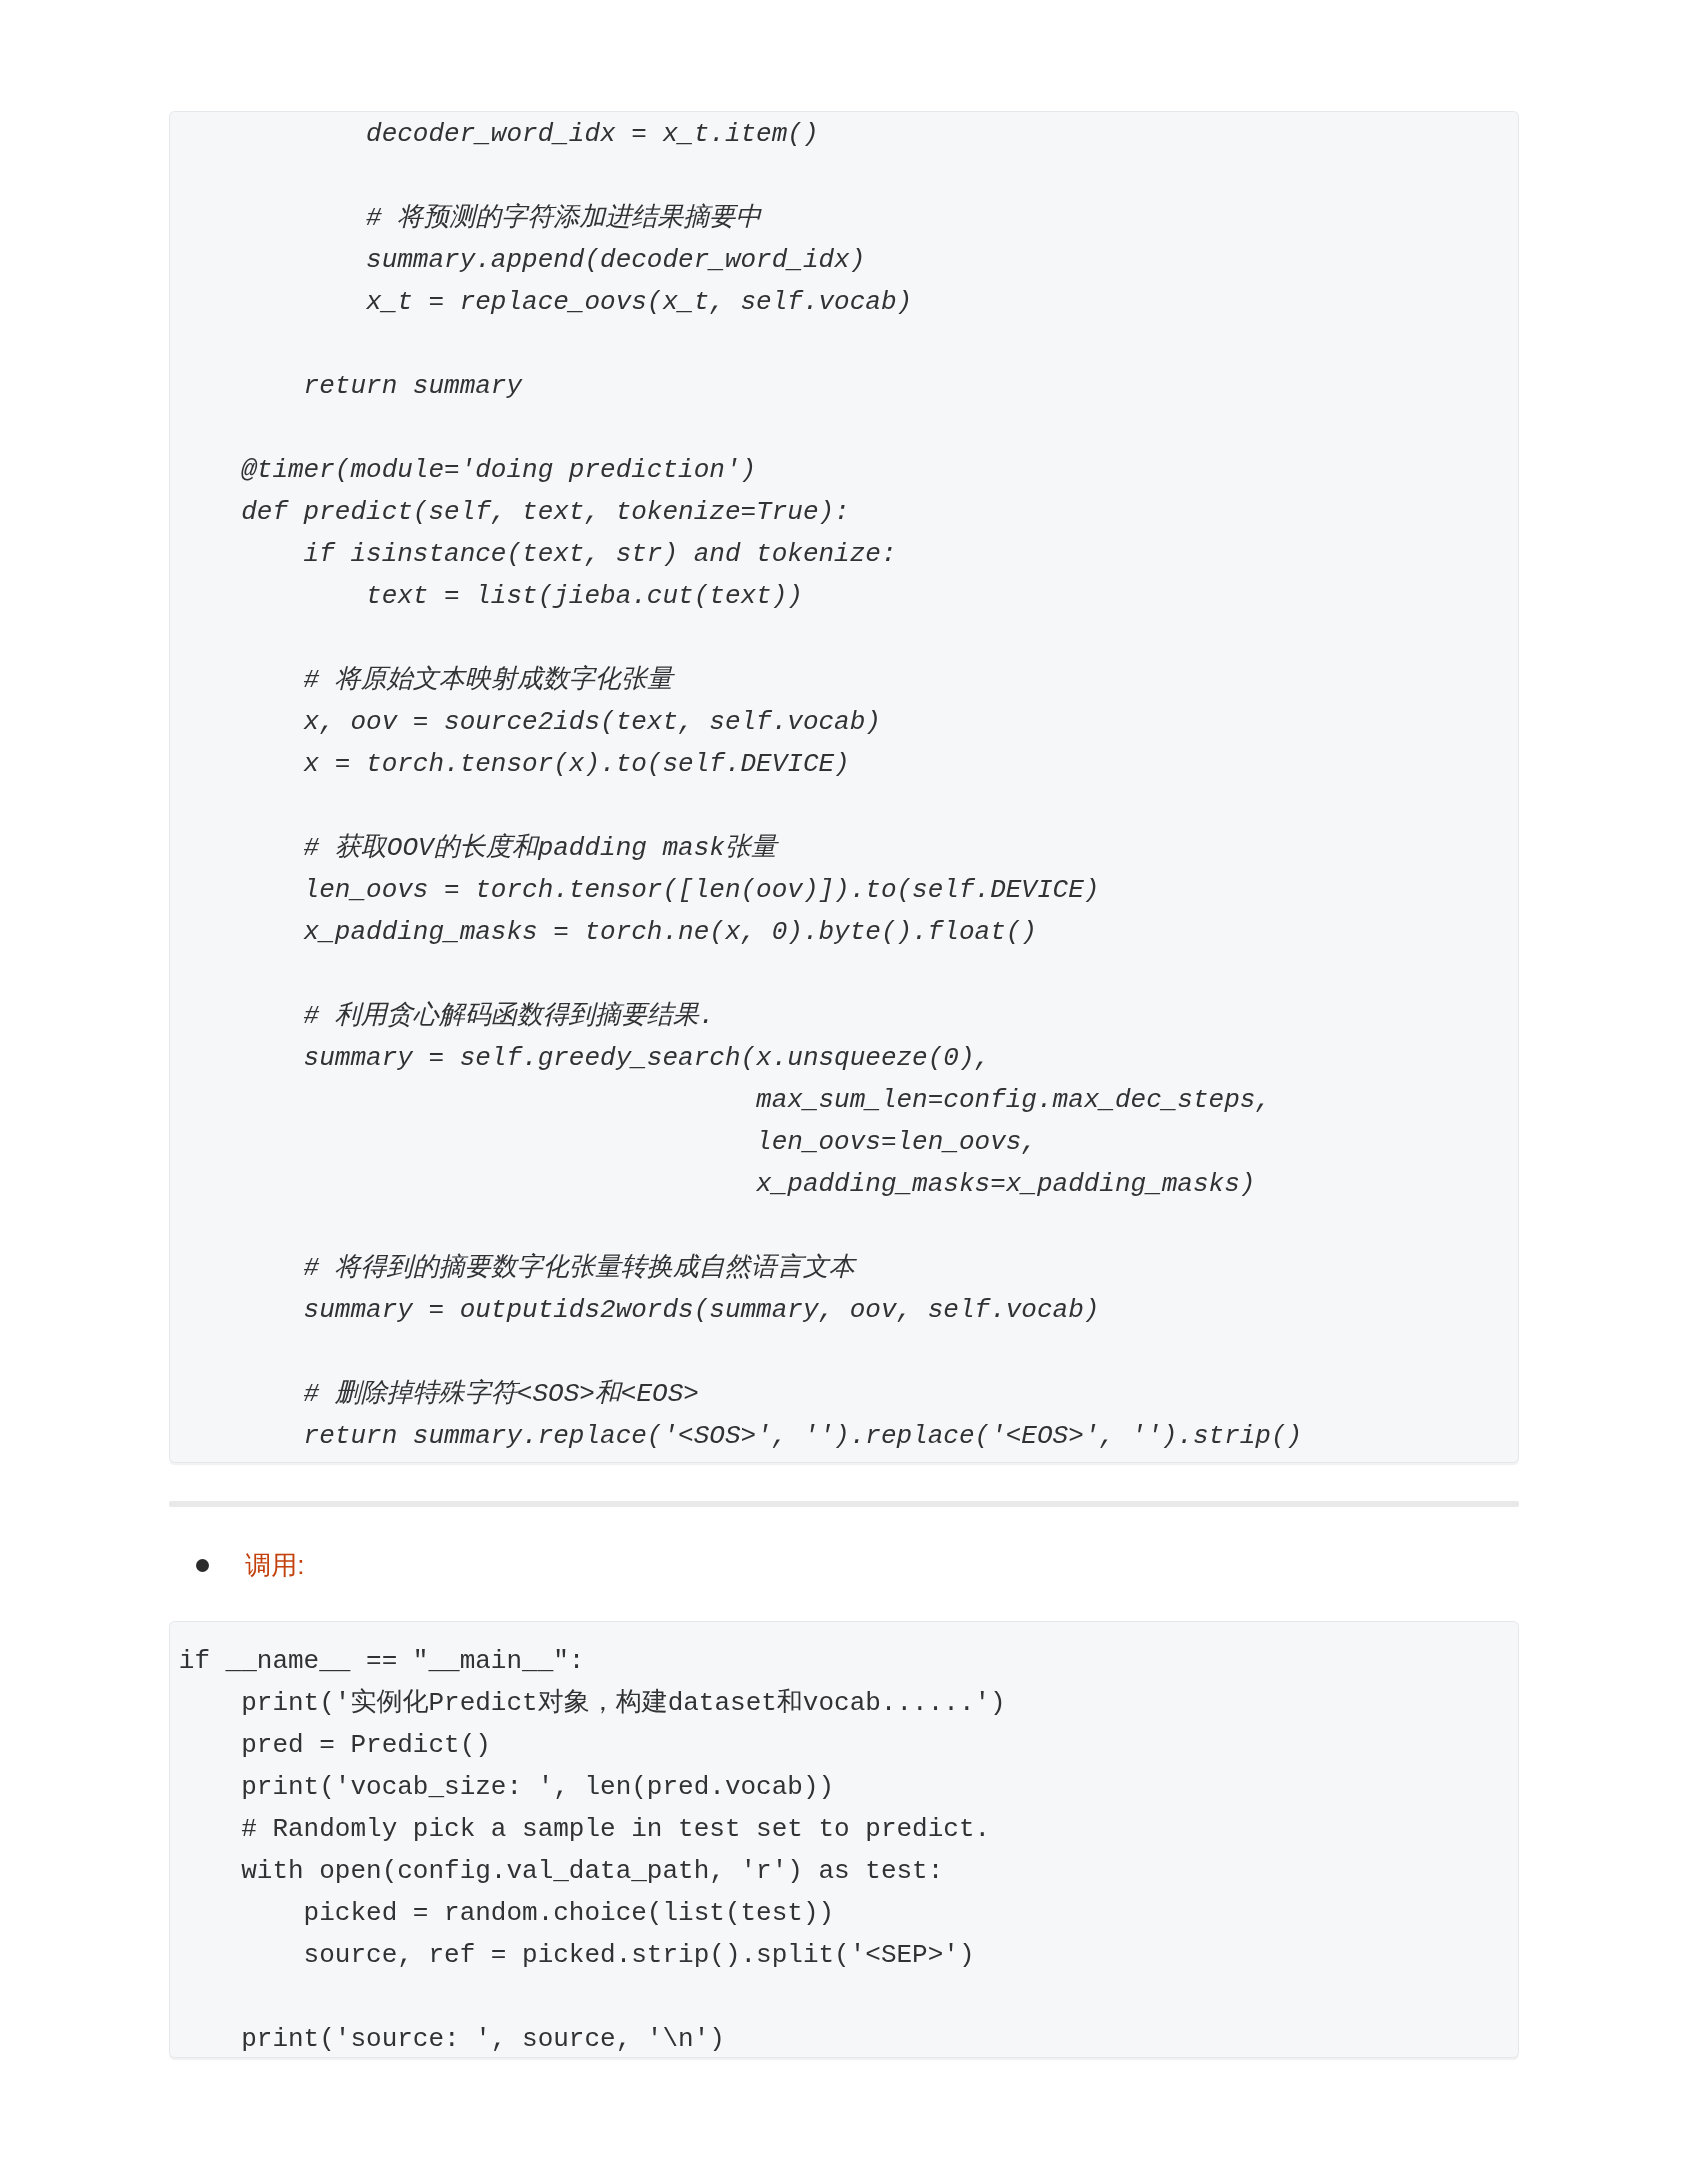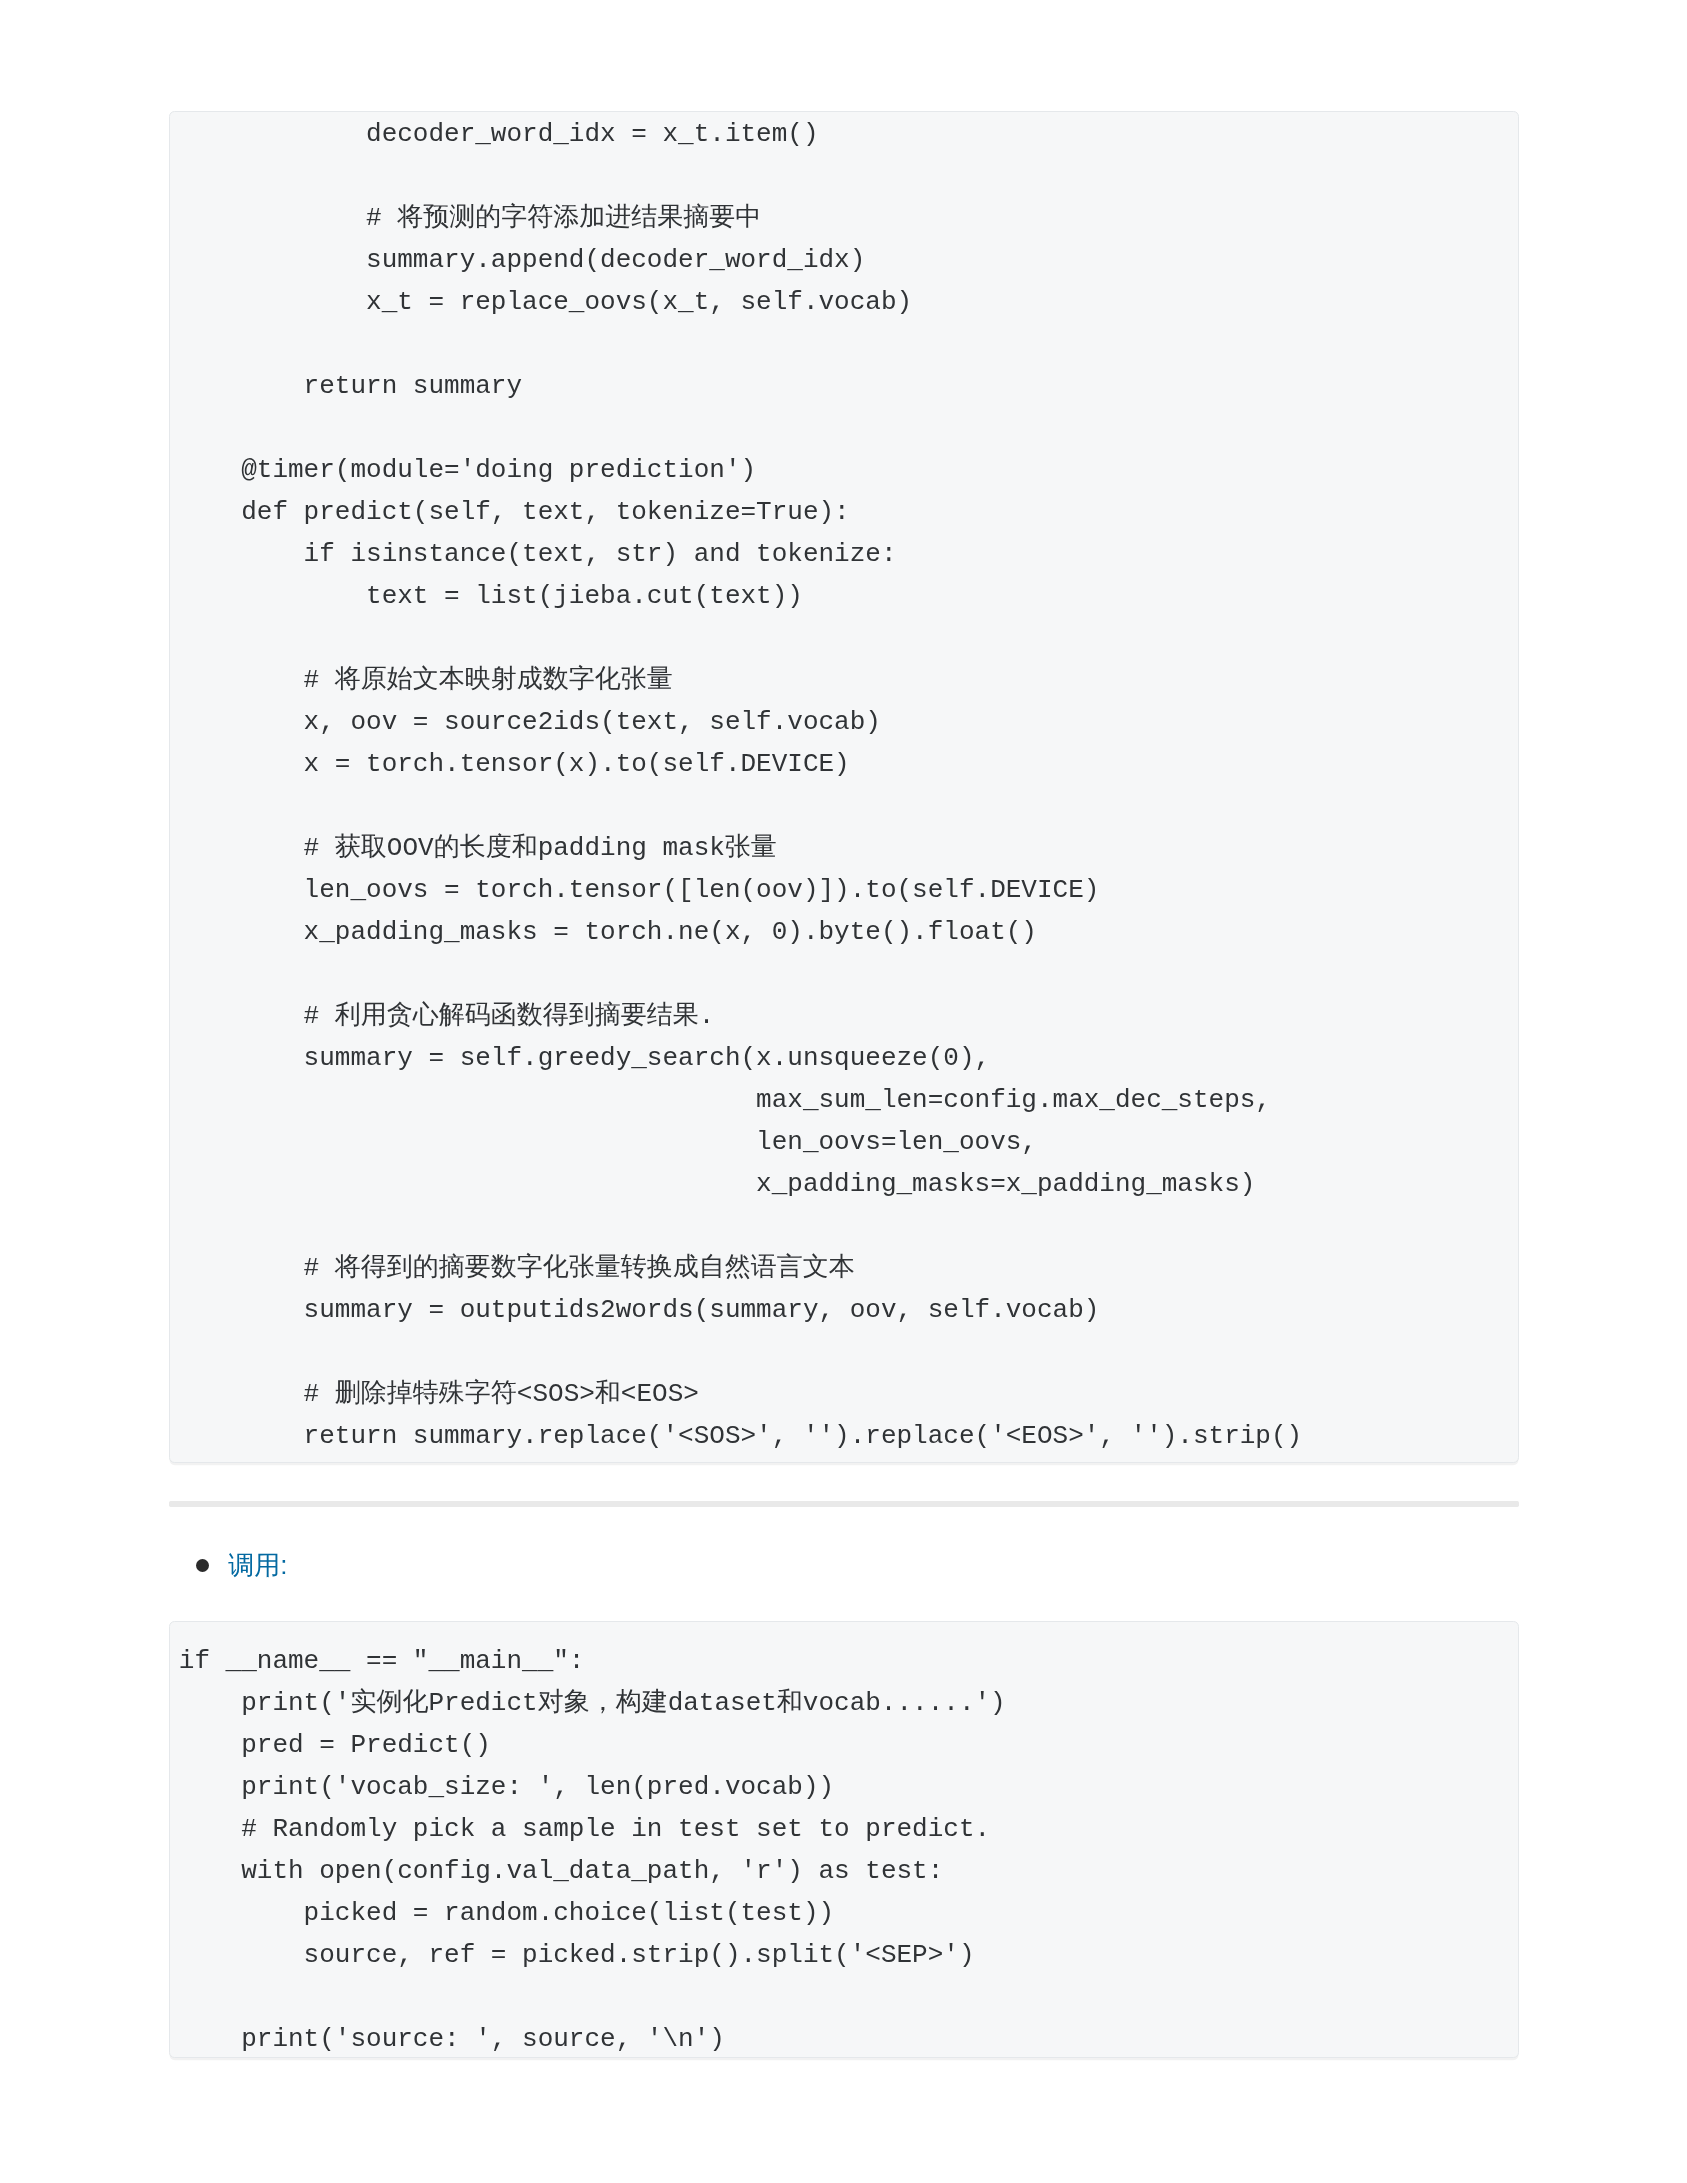--- a/index.html
+++ b/index.html
@@ -28,21 +28,21 @@
   #code-block-2 { top: 1621px; height: 437px;  }
   .codeblock pre {
     margin: 0;
     font-family: "Liberation Mono", "DejaVu Sans Mono", monospace;
     font-size: 26px;
     line-height: 42px;
     color: #303336;
     white-space: pre;
     overflow: hidden;
   }
-  #code-block-1 pre { padding: 1.1px 8.8px 8.8px 8.8px; }
+  #code-block-1 pre { padding: 1.1px 8.8px 8.8px 8.8px; font-style: italic; }
   #code-block-2 pre { padding: 17.6px 8.8px 0 8.8px; }
   .divider {
     position: absolute;
     left: 169px;
     top: 1501px;
     width: 1350px;
     height: 5.5px;
     background: #e9e9e9;
     border-radius: 1.7px;
   }
@@ -55,24 +55,24 @@
     align-items: center;
   }
   .bullet-dot {
     width: 13.2px;
     height: 13.2px;
     border-radius: 50%;
     background: #2b2b2b;
     flex: 0 0 auto;
   }
   .bullet-label {
-    margin-left: 19px;
+    margin-left: 36px;
     font-size: 26px;
     line-height: 31px;
-    color: #0369a1;
+    color: #c2410c;
   }
 </style>
 </head>
 <body>
 
 <div id="code-block-1" class="codeblock">
   <pre>            decoder_word_idx = x_t.item()
 
             # 将预测的字符添加进结果摘要中
             summary.append(decoder_word_idx)

